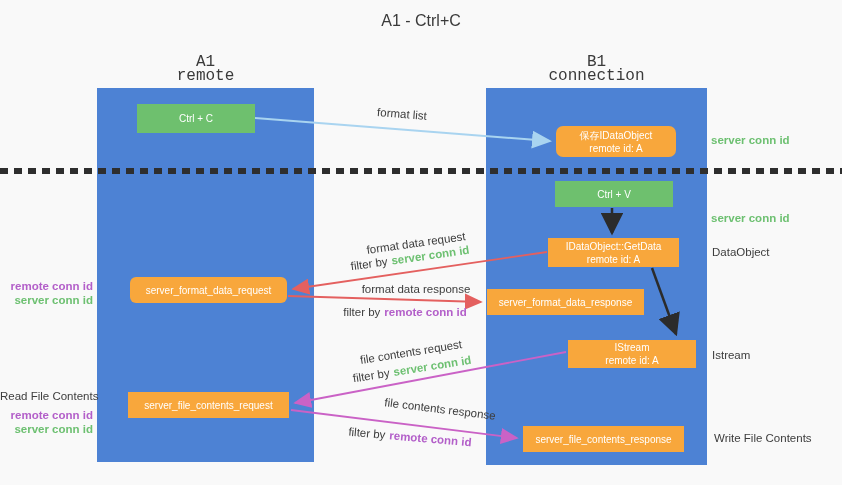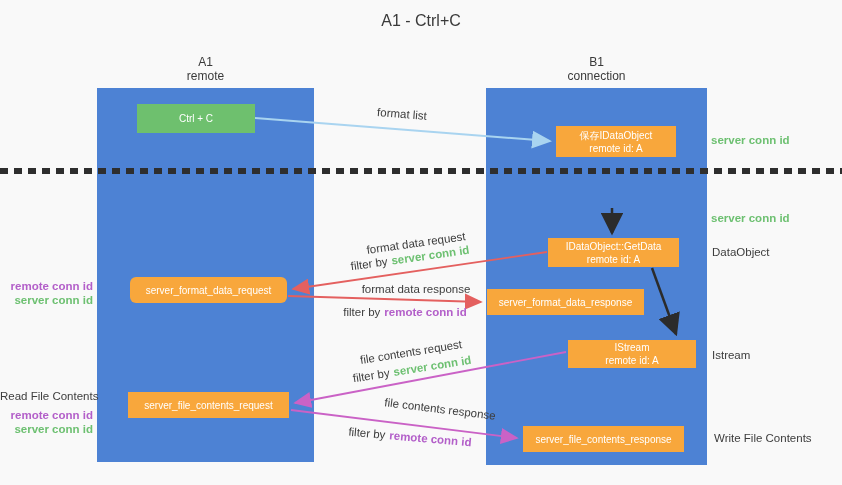--- a/index.html
+++ b/index.html
@@ -18,40 +18,40 @@
   .title {
     left: 0; top: 10px; width: 842px;
     text-align: center; font-size: 16px; line-height: 21px; color: #3a3a3a;
   }
 
   .lane { background: #4d82d4; z-index: 1; }
   .lane-a1 { left: 97px;  top: 88px; width: 217px; height: 374px; }
   .lane-b1 { left: 486px; top: 88px; width: 221px; height: 377px; }
 
   .lane-header {
-    text-align: center; font-size: 12px; line-height: 14px; color: #3a3a3a; z-index: 2;
+    text-align: center; font-size: 16px; line-height: 14px; color: #3a3a3a; z-index: 2; font-family: Liberation Mono, monospace;
   }
   .lane-header-a1 { left: 97px;  top: 55px; width: 217px; }
   .lane-header-b1 { left: 486px; top: 55px; width: 221px; }
 
   .divider {
     left: 0; top: 168px; width: 842px; height: 6px; z-index: 6;
     background: repeating-linear-gradient(90deg, #2e2e2e 0 8px, transparent 8px 14px);
   }
 
   .node {
     display: flex; flex-direction: column; align-items: center; justify-content: center;
     color: #ffffff; font-size: 10px; line-height: 13px; text-align: center;
     z-index: 5; white-space: nowrap;
   }
   .node.green  { background: #6ec06e; }
   .node.orange { background: #f8a73c; }
 
   .node-ctrl-c   { left: 137px; top: 104px; width: 118px; height: 29px; }
-  .node-save-ido { left: 556px; top: 126px; width: 120px; height: 31px; }
+  .node-save-ido { left: 556px; top: 126px; width: 120px; height: 31px; border-radius: 7px; }
   .node-ctrl-v   { left: 555px; top: 181px; width: 118px; height: 26px; }
   .node-getdata  { left: 548px; top: 238px; width: 131px; height: 29px; }
   .node-fmt-req  { left: 130px; top: 277px; width: 157px; height: 26px; border-radius: 6px; }
   .node-fmt-res  { left: 487px; top: 289px; width: 157px; height: 26px; }
   .node-istream  { left: 568px; top: 340px; width: 128px; height: 28px; }
   .node-file-req { left: 128px; top: 392px; width: 161px; height: 26px; }
   .node-file-res { left: 523px; top: 426px; width: 161px; height: 26px; }
 
   .side-label {
     font-size: 11.5px; line-height: 14px; white-space: nowrap; z-index: 6;
@@ -117,20 +117,23 @@
     <line x1="291" y1="410" x2="517" y2="438" stroke="#ca62c6" stroke-width="1.8" marker-end="url(#m-magenta)"></line>
   </svg>
 
   <div class="abs node green node-ctrl-c">
     <div>Ctrl + C</div>
   </div>
   <div class="abs node orange node-save-ido">
     <div>保存IDataObject</div>
     <div>remote id: A</div>
   </div>
+  <div class="abs node green node-ctrl-v">
+    <div>Ctrl + V</div>
+  </div>
   <div class="abs node orange node-getdata">
     <div>IDataObject::GetData</div>
     <div>remote id: A</div>
   </div>
   <div class="abs node orange node-fmt-req">
     <div>server_format_data_request</div>
   </div>
   <div class="abs node orange node-fmt-res">
     <div>server_format_data_response</div>
   </div>

